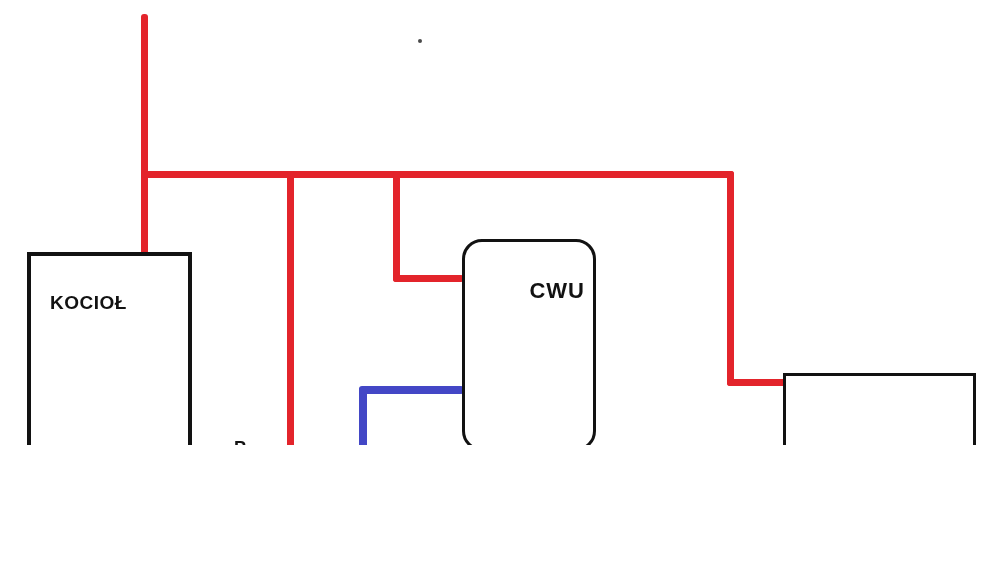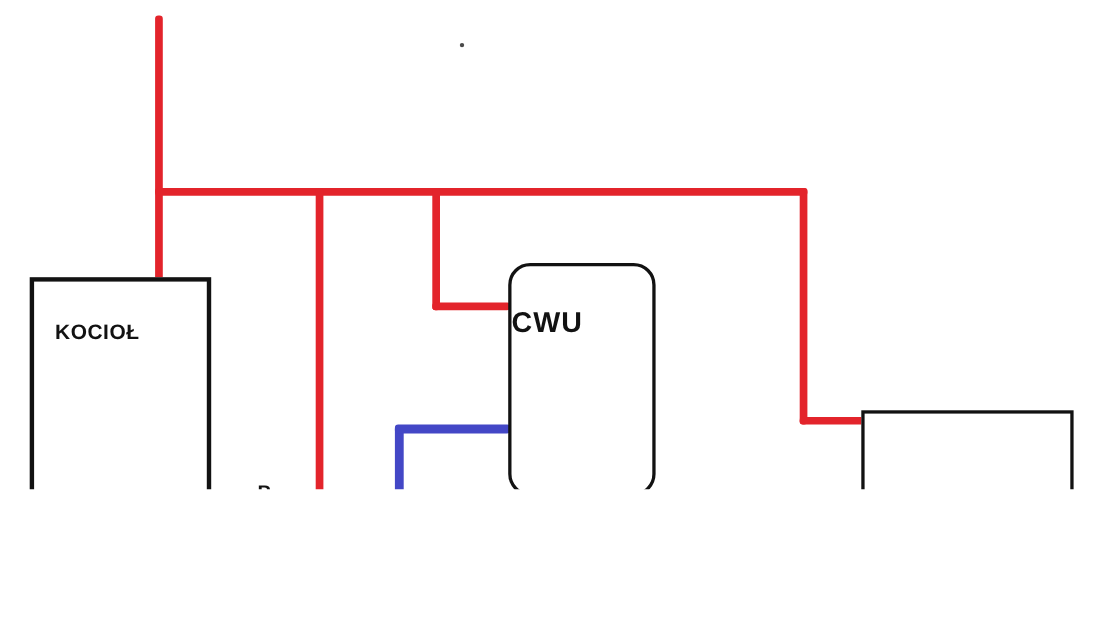--- a/index.html
+++ b/index.html
@@ -12,22 +12,22 @@
   .pipe.return{background:var(--return-pipe,#4347c6);}
   .box{position:absolute;background:#fff;box-sizing:border-box;}
   .boiler{border:4px solid var(--component-outline,#121212);}
   .tank{border:3px solid var(--component-outline,#121212);border-radius:20px;}
   .radiator{border:3px solid var(--component-outline,#121212);}
   .boiler-label{
     position:absolute;left:19px;top:36px;font-weight:bold;font-size:19px;
     letter-spacing:.5px;color:#121212;white-space:nowrap;
   }
   .tank-label{
-    position:absolute;left:0;right:8px;top:36px;text-align:left;font-weight:bold;
-    font-size:26px;letter-spacing:1px;color:#121212;
+    position:absolute;left:0;right:8px;top:36px;text-align:right;font-weight:bold;
+    font-size:22px;letter-spacing:1px;color:#121212;
   }
   .pump-label{
     position:absolute;left:226px;top:438px;width:28px;text-align:center;
     font-weight:bold;font-size:18px;color:#121212;
   }
   .valve-part{position:absolute;background:var(--valve-body,#f2c127);border-radius:2px;}
   .annotation{
     position:absolute;left:313px;top:531px;font-size:20px;color:#141414;
     white-space:nowrap;font-family:"DejaVu Sans","Liberation Sans",sans-serif;
   }

